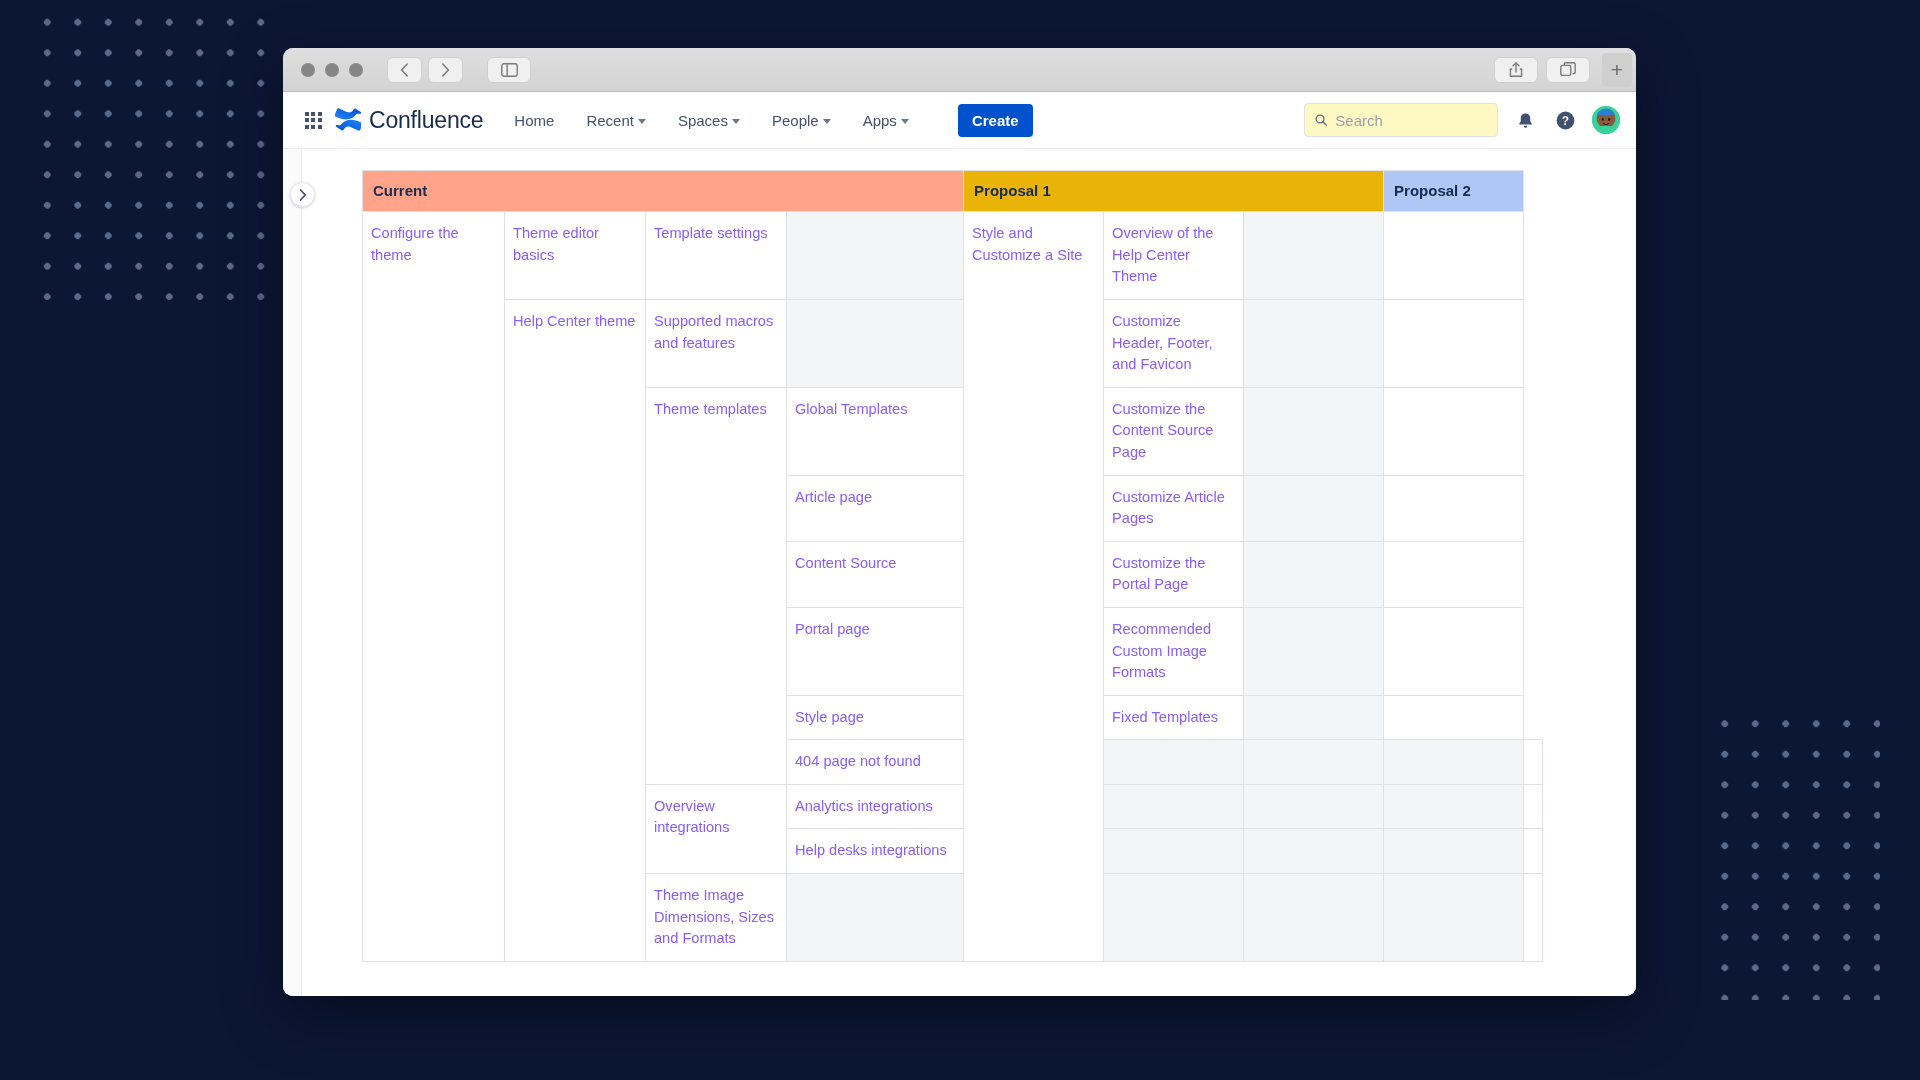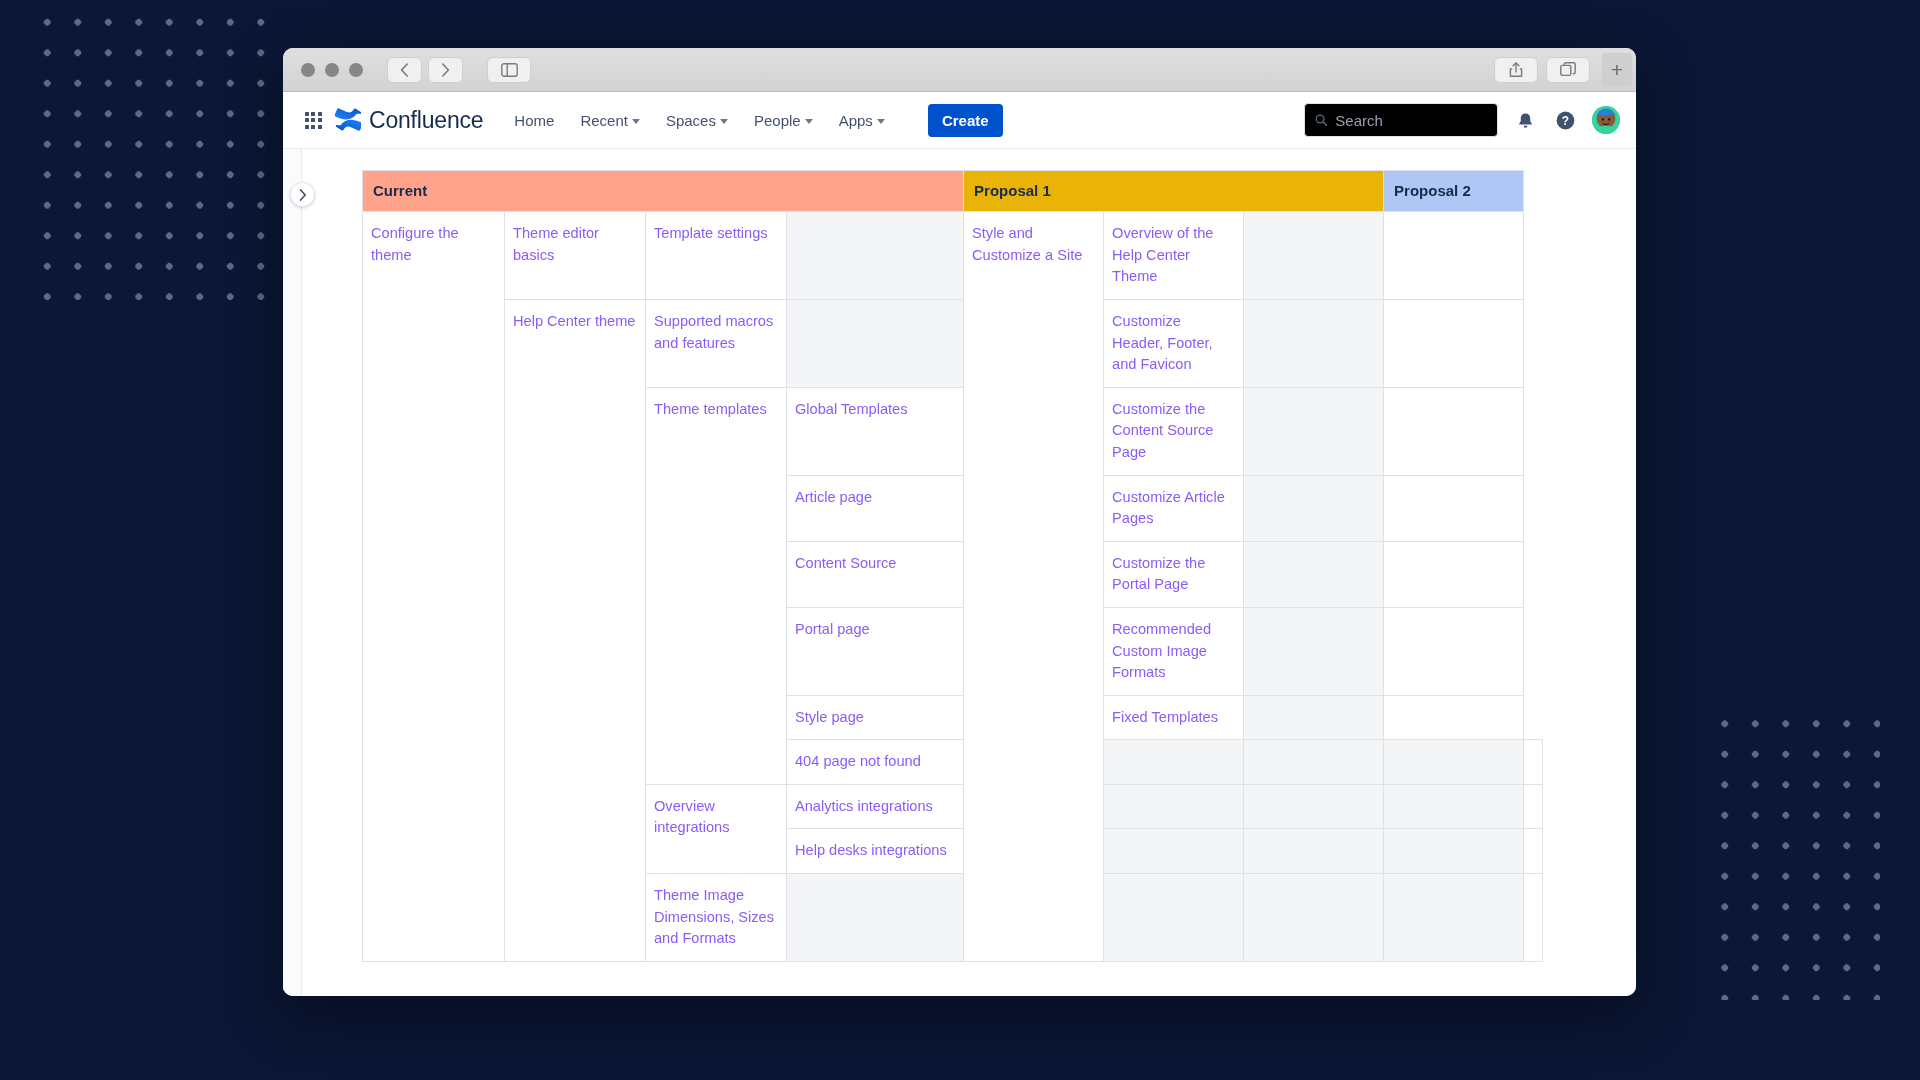--- a/index.html
+++ b/index.html
@@ -89,21 +89,21 @@
     gap: 2.5px;
     justify-content: center; align-content: center;
     margin-right: 10px;
   }
   .app-switcher span { background: #42526e; border-radius: .5px; display:block; }
   .brand { display: flex; align-items: flex-start; gap: 8px; margin-right: 22px; }
   .brand-mark { width: 26px; height: 24px; }
   .brand-text {
     font-size: 23px; color: #172b4d; letter-spacing: -.2px;
   }
-  .nav-links { display: flex; align-items: center; gap: 8px; }
+  .nav-links { display: flex; align-items: center; gap: 14px; }
   .nav-link {
     font-size: 15px; color: #42526e;
     padding: 7px 9px; border-radius: 3px;
     display: flex; align-items: center; gap: 4px;
     white-space: nowrap;
   }
   .caret {
     width: 0; height: 0;
     border-left: 4.5px solid transparent;
     border-right: 4.5px solid transparent;
@@ -114,21 +114,21 @@
     background: #0052cc; color: #fff;
     font-size: 15px; font-weight: bold;
     padding: 8px 14px; border-radius: 4px;
     margin-left: 26px; white-space: nowrap;
   }
   .cnav-right { margin-left: auto; display: flex; align-items: center; gap: 14px; }
   .search-box {
     width: 194px; height: 33px;
     border: 1px solid #dfe1e6; border-radius: 4px;
     display: flex; align-items: center; gap: 8px;
-    padding: 16px 10px; background: #000000;
+    padding: 16px 10px; background: #fef9c3;
   }
   .search-box input {
     border: 0; outline: 0; font-size: 15px; color: #7a869a;
     font-family: "Liberation Sans", sans-serif;
     width: 100%; background: transparent;
   }
   .search-box input::placeholder { color: #97a0af; }
   .icon-btn {
     width: 26px; height: 26px;
     display: flex; align-items: center; justify-content: center;

